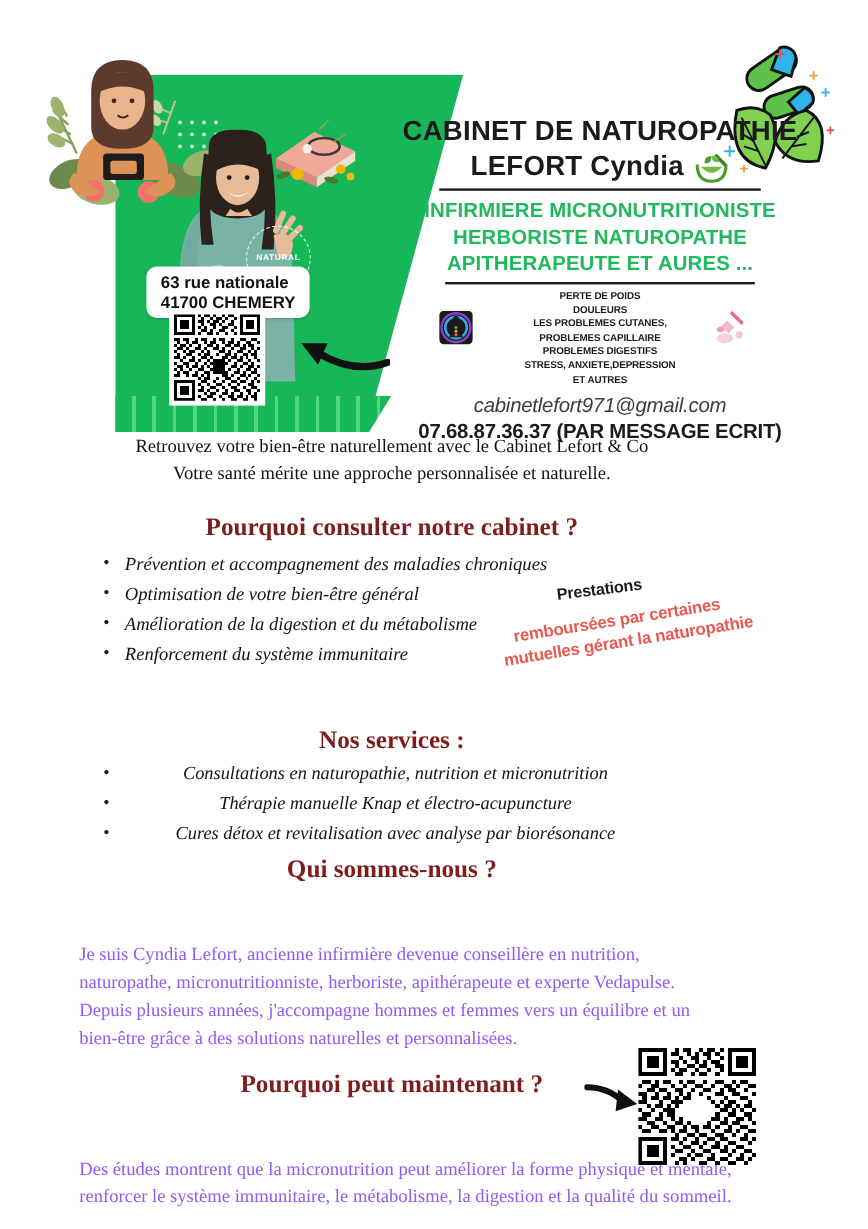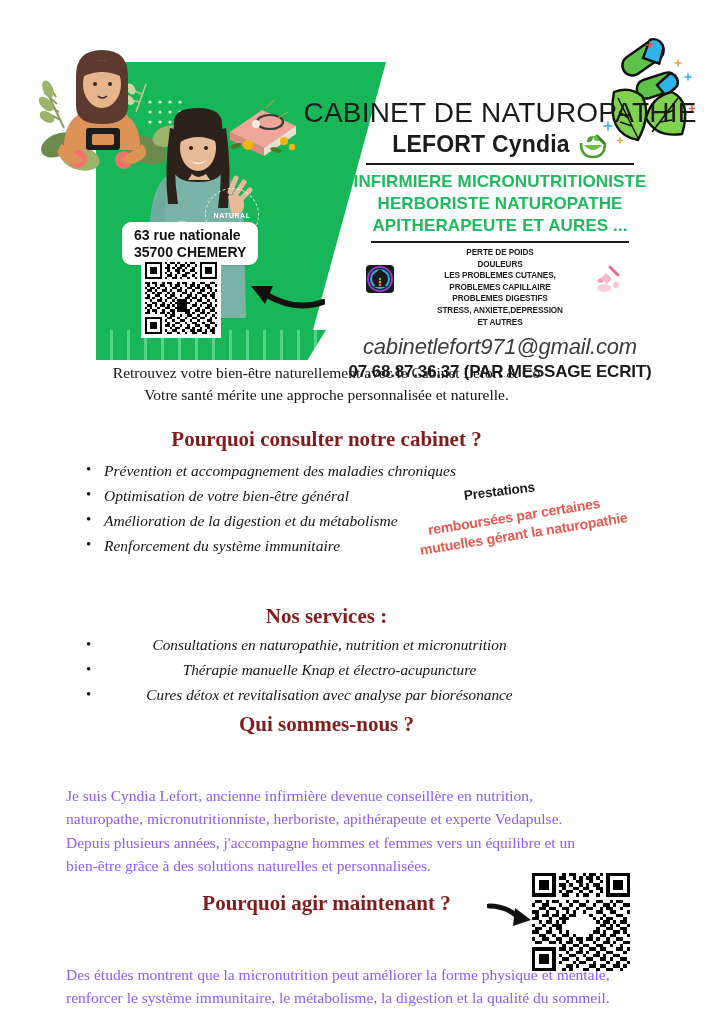--- a/index.html
+++ b/index.html
@@ -68,21 +68,21 @@
   .arrow-left{position:absolute;left:247px;top:272px;width:78px;height:40px;z-index:5;}
   .arrow-bottom{position:absolute;left:487px;top:900px;width:48px;height:30px;z-index:5;}
 
   
   .decor-pills{position:absolute;left:596px;top:34px;width:110px;height:120px;z-index:3;}
 
   
   .htext{position:absolute;left:290px;top:96px;width:420px;z-index:5;text-align:center;}
   .title1{
     font-family:"Liberation Sans",sans-serif;
-    font-size:28px;font-weight:normal;color:#1b1b1b;letter-spacing:.2px;line-height:1.2;
+    font-size:23px;font-weight:bold;color:#1b1b1b;letter-spacing:.2px;line-height:1.2;
   }
   .title2{
     font-family:"Liberation Sans",sans-serif;
     font-size:23px;font-weight:bold;color:#1b1b1b;letter-spacing:.2px;
     line-height:1.25;display:flex;align-items:center;justify-content:center;gap:8px;
   }
   .logo-mortar{width:30px;height:30px;flex:none;}
   .rule1{width:268px;height:2px;background:#1b1b1b;margin:3px auto 6px;}
   .subtitle{
     font-family:"Liberation Sans",sans-serif;
@@ -93,21 +93,21 @@
     font-family:"Liberation Sans",sans-serif;
     font-size:8.2px;font-weight:bold;color:#1b1b1b;line-height:1.42;
     letter-spacing:-.1px;
     text-align:center;
   }
   .cond-row{position:relative;}
   .ic-chakra{position:absolute;left:76px;top:18px;width:28px;height:28px;}
   .ic-beauty{position:absolute;right:88px;top:16px;width:28px;height:30px;}
   .email{
     font-family:"Liberation Sans",sans-serif;
-    font-size:22px;font-style:italic;color:#3c3c3c;margin-top:6px;letter-spacing:-.2px;
+    font-size:17px;font-style:italic;color:#3c3c3c;margin-top:6px;letter-spacing:-.2px;
   }
   .phone{
     font-family:"Liberation Sans",sans-serif;
     font-size:17px;font-weight:bold;color:#1b1b1b;margin-top:2px;letter-spacing:-.2px;
   }
 
   
   .body-area{position:absolute;left:0;top:362px;width:653px;}
   .lead{text-align:center;font-size:15.5px;color:#141414;line-height:1.45;}
   .heading{text-align:center;font-size:21px;font-weight:bold;color:#7f1d1d;}
@@ -250,21 +250,21 @@
           <path d="M56 20 L66 14"></path>
         </g>
     </svg>
 
     <div class="natural-badge">
       <span>NATURAL</span>
     </div>
 
     <div class="address-pill">
       <div>63 rue nationale</div>
-      <div>35700 CHEMERY</div>
+      <div>41700 CHEMERY</div>
     </div>
 
     <svg class="qr-top" viewBox="0 0 29 29" shape-rendering="crispEdges">
       <rect width="29" height="29" fill="#fff"></rect>
       <g fill="#000">
         <path d="M0 0h7v1H0zM0 1h1v5H0zM6 1h1v5H6zM0 6h7v1H0zM2 2h3v3H2z"></path>
         <path d="M22 0h7v1h-7zM22 1h1v5h-1zM28 1h1v5h-1zM22 6h7v1h-7zM24 2h3v3h-3z"></path>
         <path d="M0 22h7v1H0zM0 23h1v5H0zM6 23h1v5H6zM0 28h7v1H0zM2 24h3v3H2z"></path>
         <path d="M8 0h1v1H8zM10 0h2v1h-2zM13 0h1v1h-1zM16 0h1v1h-1zM18 0h2v1h-2z"></path>
         <path d="M9 1h1v1H9zM12 1h1v1h-1zM14 1h2v1h-2zM17 1h1v1h-1zM20 1h1v1h-1z"></path>
@@ -422,21 +422,21 @@
       <li>Thérapie manuelle Knap et électro-acupuncture</li>
       <li>Cures détox et revitalisation avec analyse par biorésonance</li>
     </ul>
 
     <div style="height:4px"></div>
     <div class="heading">Qui sommes-nous ?</div>
     <div style="height:3px"></div>
     <div class="para">Je suis Cyndia Lefort, ancienne infirmière devenue conseillère en nutrition, naturopathe, micronutritionniste, herboriste, apithérapeute et experte Vedapulse. Depuis plusieurs années, j'accompagne hommes et femmes vers un équilibre et un bien-être grâce à des solutions naturelles et personnalisées.</div>
 
     <div style="height:13px"></div>
-    <div class="heading">Pourquoi agir maintenant ?</div>
+    <div class="heading">Pourquoi peut maintenant ?</div>
     <div style="height:3px"></div>
     <div class="para tight">Des études montrent que la micronutrition peut améliorer la forme physique et mentale, renforcer le système immunitaire, le métabolisme, la digestion et la qualité du sommeil.</div>
 
     <div style="height:30px"></div>
     <div class="heading">Contactez-nous dès aujourd'hui pour votre consultation personnalisée !</div>
 
     <div style="height:26px"></div>
   </div>
 
   <div class="stamp">

